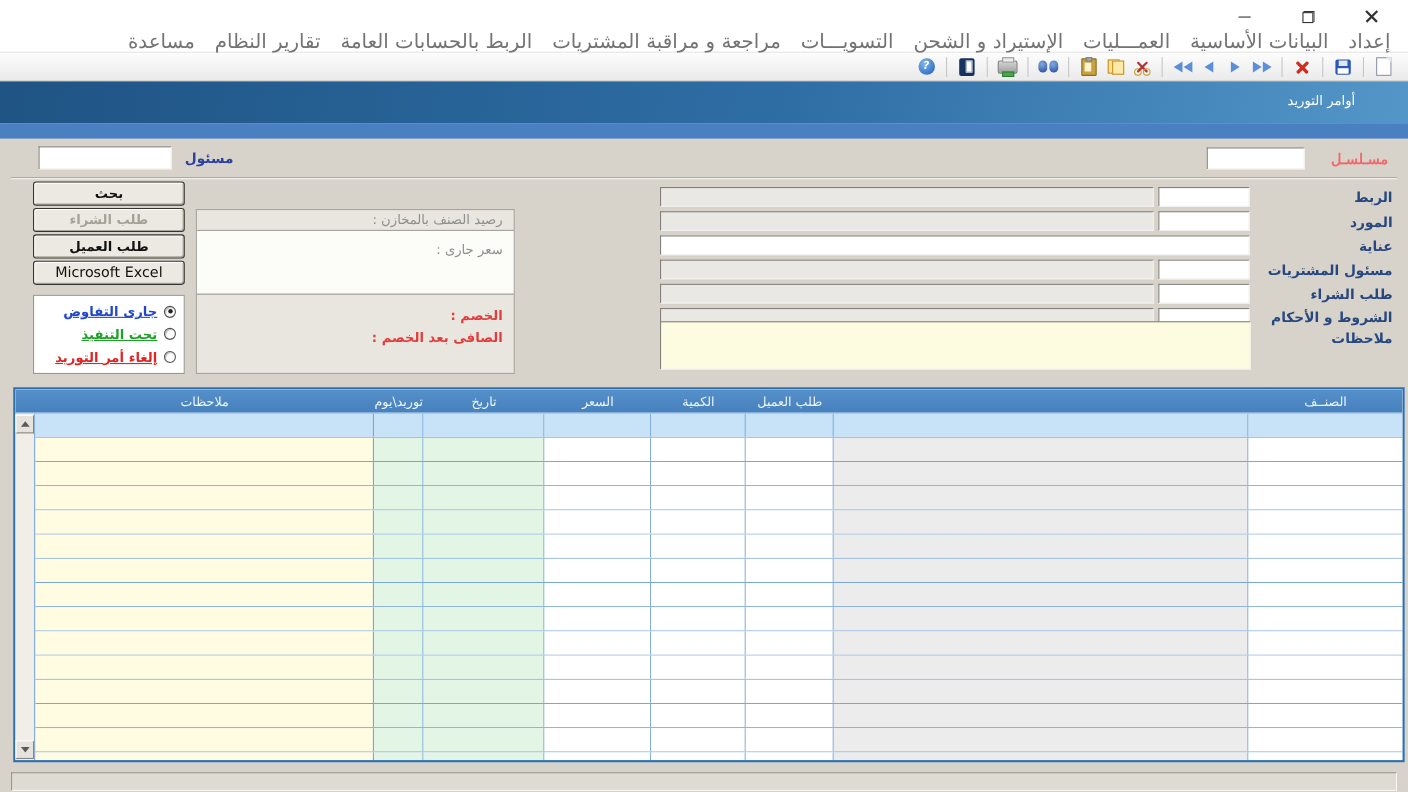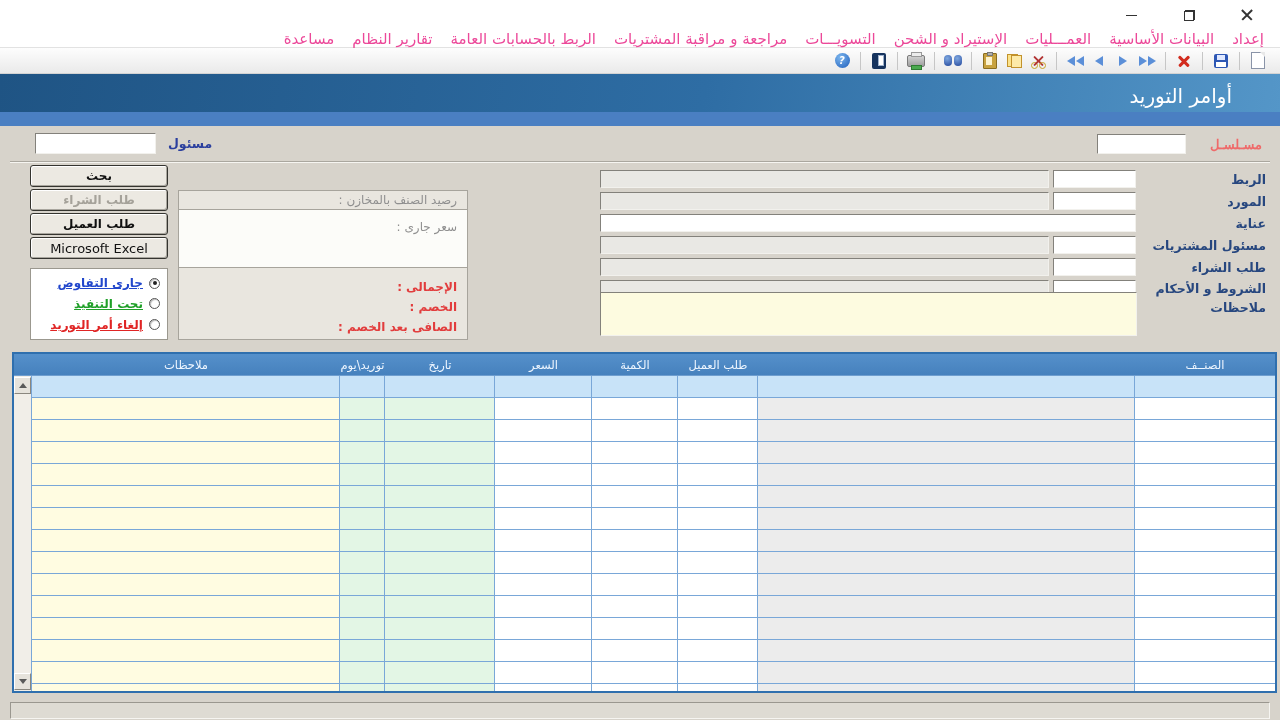--- a/index.html
+++ b/index.html
@@ -14,21 +14,21 @@
   .w-restore i{position:relative;display:block;width:11px;height:11px;}
   .w-restore i::before{content:"";position:absolute;right:0;top:0;width:8px;height:8px;border:1px solid #333;background:#fff;}
   .w-restore i::after{content:"";position:absolute;left:0;bottom:0;width:8px;height:8px;border:1px solid #333;background:#fff;}
   .w-close i{position:relative;display:block;width:12px;height:12px;}
   .w-close i::before,.w-close i::after{content:"";position:absolute;left:-1px;top:5px;width:14px;height:1.5px;background:#333;}
   .w-close i::before{transform:rotate(45deg);} .w-close i::after{transform:rotate(-45deg);}
 
   
   .menubar{position:absolute;top:30px;left:0;right:0;height:18px;background:#fff;border-bottom:1px solid #e2e2e2;
            display:flex;direction:rtl;align-items:center;padding:0 7px;box-sizing:border-box;}
-  .menu-item{padding:0 9px;font-size:15px;color:#ec4899;white-space:nowrap;cursor:default;}
+  .menu-item{padding:0 9px;font-size:18px;color:#737373;white-space:nowrap;cursor:default;}
 
   
   .toolbar{position:absolute;top:48px;left:0;right:0;height:26px;background:linear-gradient(#fdfdfd,#eaeaea);
            border-bottom:1px solid #d3d3d3;display:flex;align-items:center;justify-content:flex-end;padding:0 10px;box-sizing:border-box;}
   .tbsep{width:1px;height:18px;background:#c6c6c6;margin:0 6px;}
   .tbicon{width:24px;height:22px;display:flex;align-items:center;justify-content:center;cursor:default;}
   .ic{display:inline-block;position:relative;}
   .ic-help{width:15px;height:15px;border-radius:50%;background:radial-gradient(circle at 35% 30%,#7cb6ee,#1d5dbb);}
   .ic-help::after{content:"?";position:absolute;inset:0;color:#fff;font-size:10px;font-weight:bold;text-align:center;line-height:15px;}
   .ic-exit{width:14px;height:16px;background:#16335e;border-radius:2px;}
@@ -59,21 +59,21 @@
   .ic-x::before{transform:rotate(45deg);} .ic-x::after{transform:rotate(-45deg);}
   .ic-save{width:14px;height:14px;background:#2d57b4;border-radius:2px;}
   .ic-save::before{content:"";position:absolute;left:3px;top:1px;width:8px;height:5px;background:#dfe8ff;}
   .ic-save::after{content:"";position:absolute;left:2px;bottom:1px;width:10px;height:5px;background:#fff;}
   .ic-new{width:12px;height:15px;background:#fff;border:1px solid #8a94a8;}
   .ic-new::after{content:"";position:absolute;right:-1px;top:-1px;width:0;height:0;border-style:solid;
       border-width:0 5px 5px 0;border-color:transparent #e8e8e8 transparent transparent;}
 
   
   .banner{position:absolute;top:74px;left:0;right:0;height:38px;background:linear-gradient(100deg,#1f5484 0%,#2e6da4 55%,#5496c8 100%);}
-  .banner-title{position:absolute;right:48px;top:84px;color:#ffffff;font-size:20px;direction:rtl;}
+  .banner-title{position:absolute;right:48px;top:84px;color:#ffffff;font-size:12px;direction:rtl;}
   .banner-strip{position:absolute;top:112px;left:0;right:0;height:14px;background:#4a7fc2;}
 
   
   .lbl{position:absolute;white-space:nowrap;direction:rtl;font-size:12.5px;}
   .lbl-serial{right:18px;top:137px;color:#ef6a6a;font-weight:bold;font-size:13px;font-family:Liberation Serif, serif;}
   .lbl-date{left:168px;top:136px;color:#2b3f9e;font-weight:bold;}
   .fld{position:absolute;box-sizing:border-box;border:1px solid;border-color:#83817b #f2f1ed #f2f1ed #83817b;background:#fff;
        font-size:12px;padding:0 3px;outline:none;}
   .fld.gray{background:#e9e8e4;}
   .fld.yellow{background:#fdfbe0;}
@@ -258,21 +258,20 @@
   <input class="fld gray" style="left: 600px; top: 258px; width: 449px; height: 18px;">
   <input class="fld" style="left: 1053px; top: 280px; width: 83px; height: 18px;">
   <input class="fld gray" style="left: 600px; top: 280px; width: 449px; height: 18px;">
   <textarea class="fld yellow" style="left: 600px; top: 292px; width: 537px; height: 44px; resize: none;"></textarea>
 
   <div class="panelbox pb1">رصيد الصنف بالمخازن :</div>
   <div class="panelbox pb2">
     <div class="t2">سعر جارى :</div>
   </div>
   <div class="panelbox pb3">
-    <div>الإجمالى :</div>
     <div>الخصم :</div>
     <div>الصافى بعد الخصم :</div>
   </div>
 
   <button class="btnc" style="top:165px;text-align:center;">بحث</button>
   <button class="btnc disabled" style="top:189px;">طلب الشراء</button>
   <button class="btnc" style="top:213px;">طلب العميل</button>
   <button class="btnc latin" style="top:237px;">Microsoft Excel</button>
 
   <div class="radiobox">

